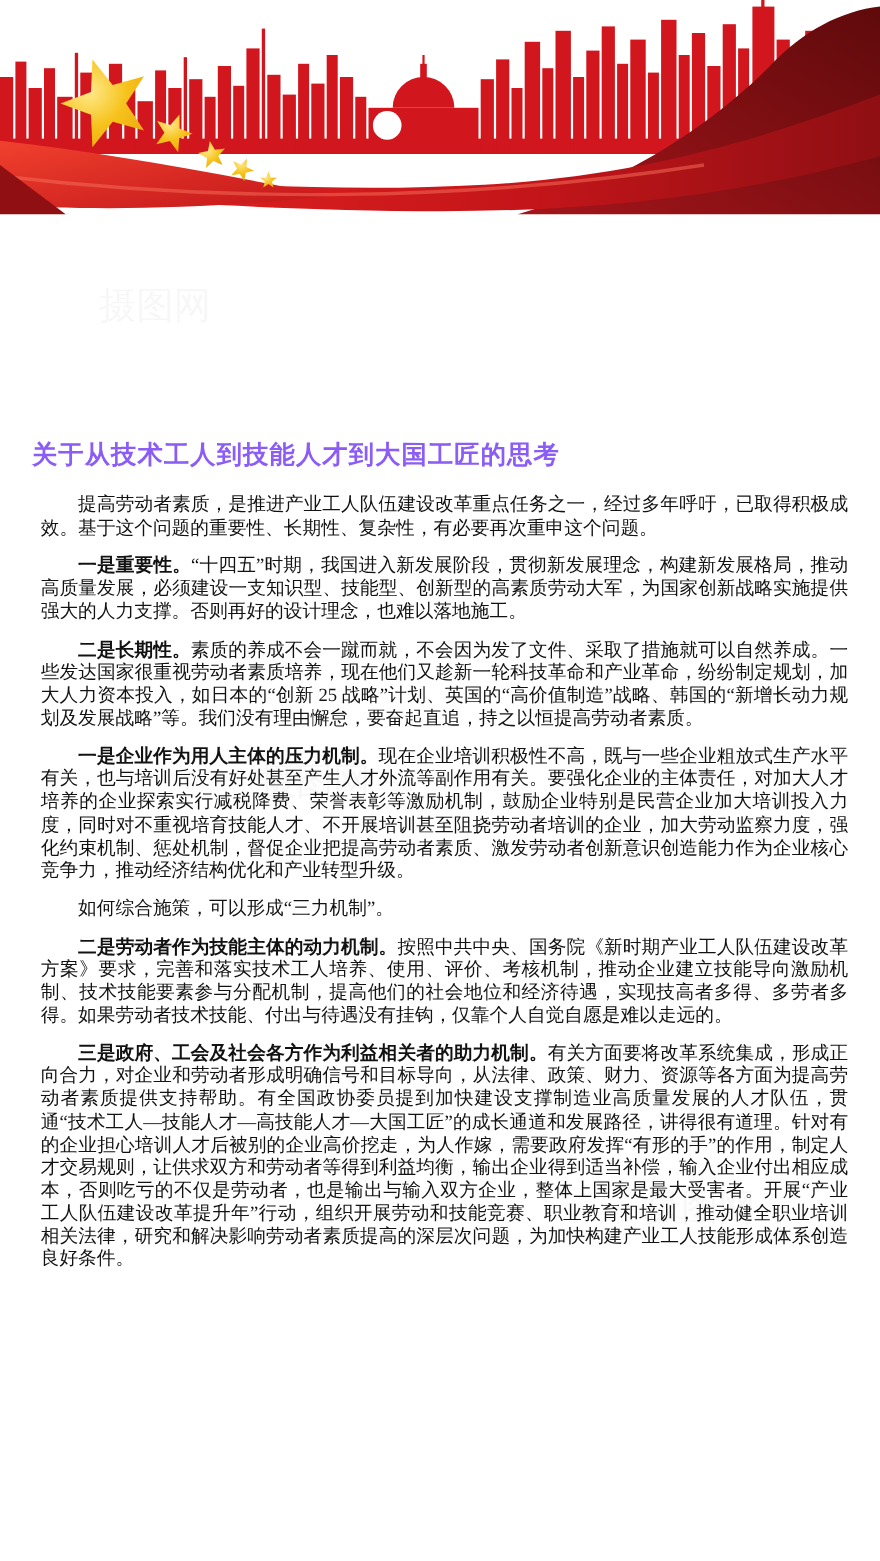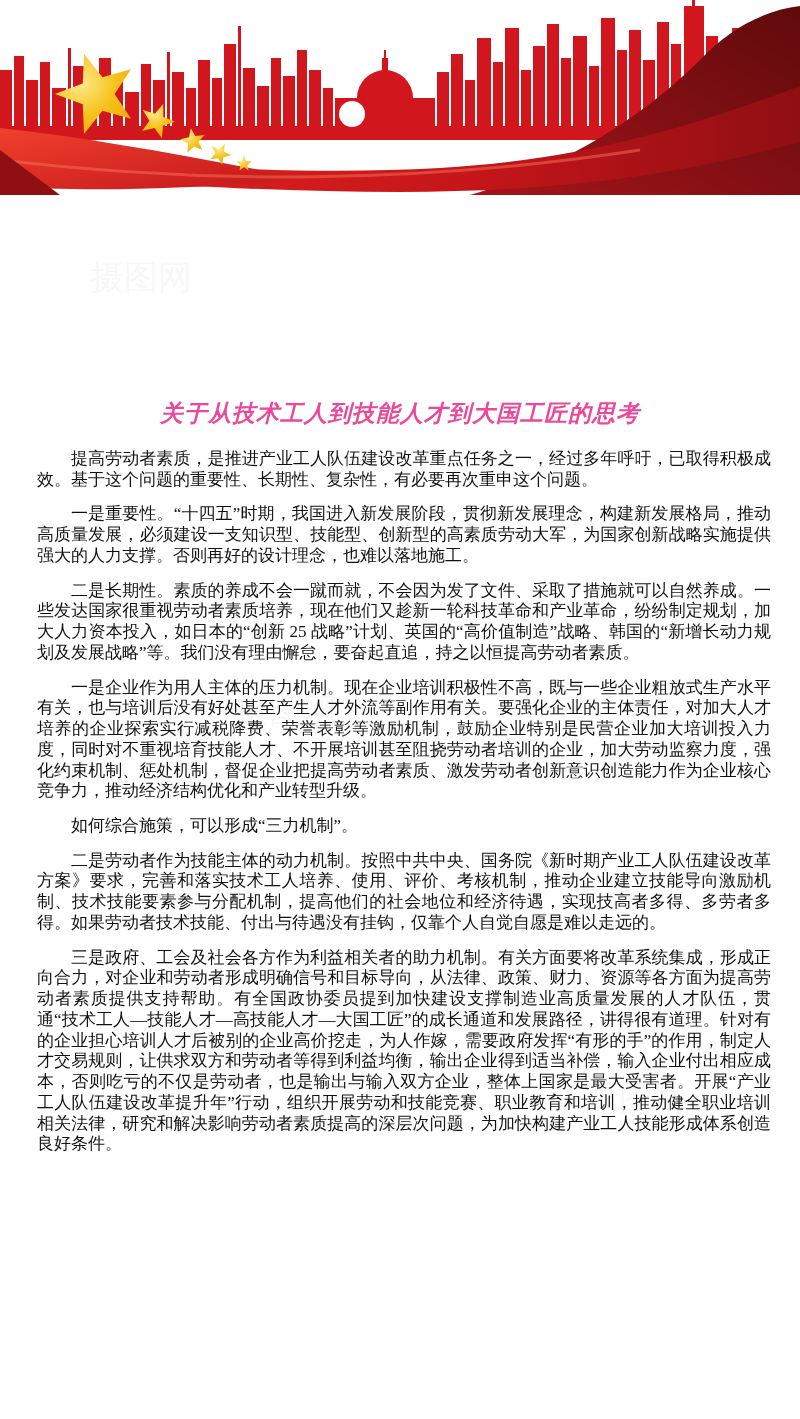--- a/index.html
+++ b/index.html
@@ -17,36 +17,34 @@
     overflow: hidden;
     background: #ffffff;
   }
   .banner svg { display: block; width: 800px; height: 195px; }
   .content {
     padding: 203px 29px 0 29px;
     background: #ffffff;
   }
   .title {
     margin: 0 0 20px 0;
-    text-align: center;
     font-size: 23px;
     font-weight: 700;
     letter-spacing: 1px;
-    color: #ec4899;
-    font-style: italic;
+    color: #8b5cf6;
   }
   .para {
     margin: 0 0 14px 8px;
     font-size: 17px;
     line-height: 1.22;
     text-align: justify;
     text-indent: 2em;
     color: #121212;
   }
-  .para b { font-weight: 400; }
+  .para b { font-weight: 700; }
   .watermark {
     position: absolute;
     font-size: 34px;
     color: #888888;
     opacity: 0.06;
     pointer-events: none;
     font-family: "Liberation Sans", sans-serif;
   }
   .wm1 { left: 235px; top: 688px; }
   .wm2 { left: 585px; top: 1075px; }

